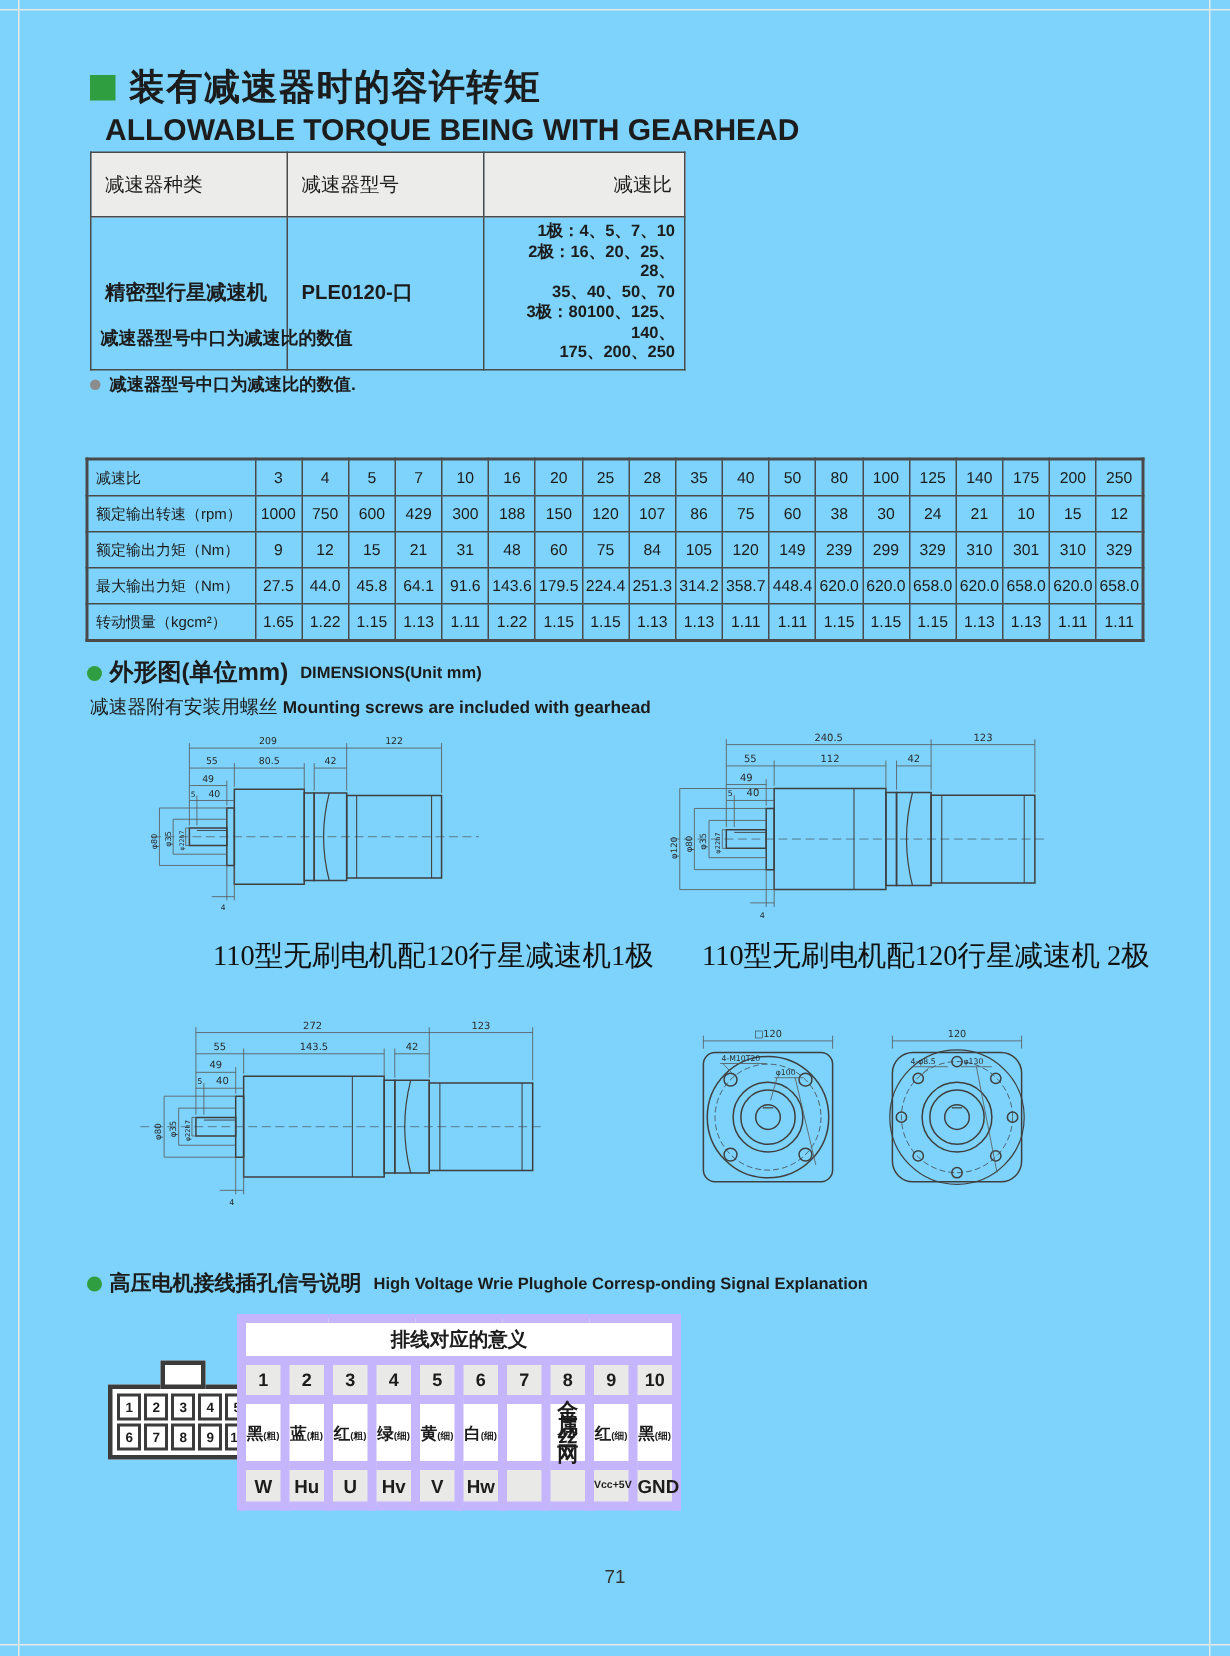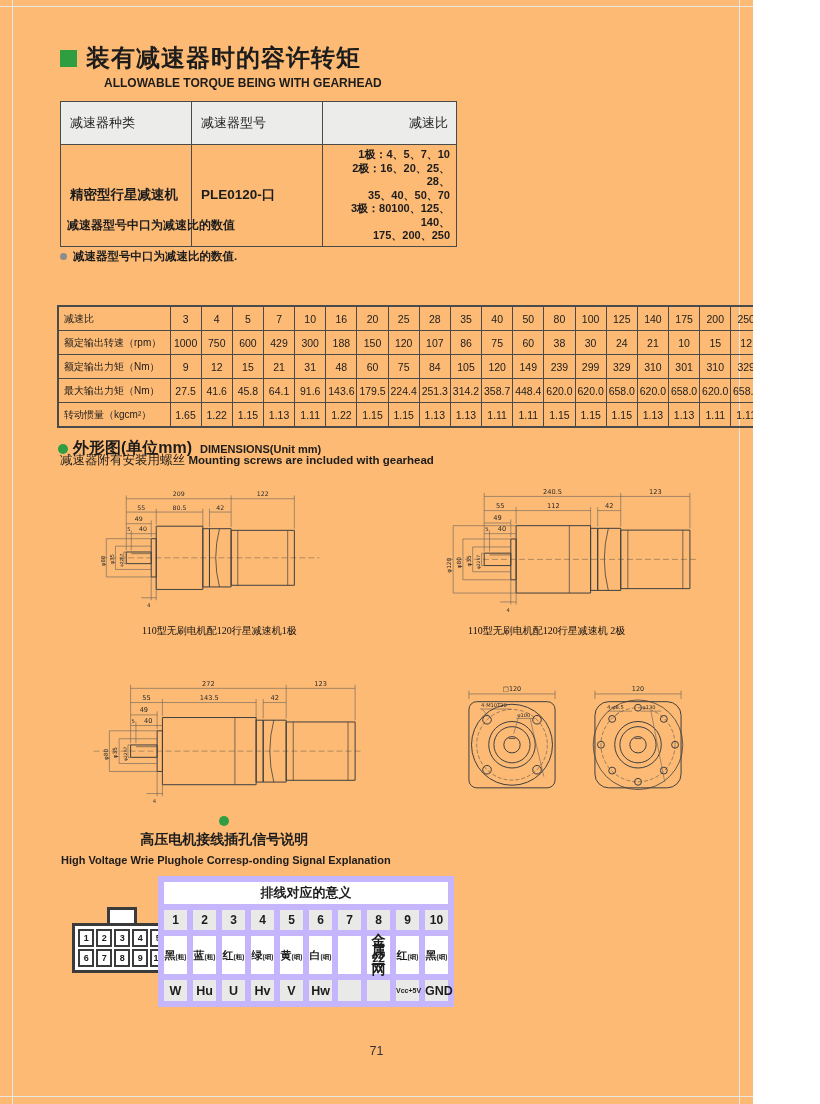--- a/index.html
+++ b/index.html
@@ -1,29 +1,29 @@
 <!DOCTYPE html>
 <html><head>
 <meta charset="utf-8">
 <style>
   html,body{margin:0;padding:0;background:#fff;}
-  .page{position:relative;width:753px;height:1104px;background:#fdba74;overflow:hidden;
+  .page{position:relative;width:820px;height:1104px;background:#7dd3fc;overflow:hidden;
         font-family:"Liberation Sans",sans-serif;color:#1c1c1c;text-decoration:underline;}
   .frame{position:absolute;background:#e8e8e5;}
   .frame.l{left:12px;top:0;bottom:0;width:1px;}
   .frame.r{right:13px;top:0;bottom:0;width:1px;}
   .frame.t{top:6px;left:0;right:0;height:1px;}
   .frame.b{bottom:7px;left:0;right:0;height:1px;}
 
   
   .hdr{position:absolute;left:60px;top:42px;}
   .hdr-row{display:flex;align-items:center;gap:9px;}
   .green-sq{width:17px;height:17px;background:#2f9e41;flex:none;}
   .hdr-zh{font-size:24px;font-weight:700;letter-spacing:1px;}
-  .hdr-en{font-size:12px;font-weight:700;margin:2px 0 0 44px;}
+  .hdr-en{font-size:20px;font-weight:700;margin:2px 0 0 10px;}
 
   
   table.t1{position:absolute;left:60px;top:101px;border-collapse:collapse;table-layout:fixed;width:396px;}
   .t1 td{border:1px solid #4a4a4a;vertical-align:middle;}
   .t1 .h{background:#ececea;height:40px;padding-left:9px;font-size:13px;}
   .t1 .h.rt{text-align:right;padding-right:8px;padding-left:0;}
   .t1 .b{height:74px;padding-left:9px;font-weight:700;font-size:13.5px;}
   .t1 .ratio{text-align:right;padding:3px 6px;font-size:11px;font-weight:700;line-height:13.5px;}
   .footnote{position:absolute;left:67px;top:217px;font-size:12px;font-weight:600;}
 
@@ -37,38 +37,38 @@
            width:706px;border:2px solid #4a4a4a;}
   .tq td{border:1px solid #4a4a4a;text-align:center;font-size:10.5px;height:23px;padding:0;}
   .tq td.rowlabel{text-align:left;padding-left:5px;font-size:10px;}
 
   
   .sec-head{position:absolute;display:flex;align-items:center;gap:5px;}
   .sec-dot{width:10px;height:10px;border-radius:50%;background:#2f9e41;flex:none;}
   #dims-head{left:58px;top:438px;}
   .sec-zh{font-size:16px;font-weight:700;}
   .sec-en{font-size:11px;font-weight:700;margin-left:3px;}
-  .sub-line{position:absolute;left:60px;top:452px;font-size:12.5px;}
+  .sub-line{position:absolute;left:60px;top:463px;font-size:12.5px;}
   .sub-en{font-weight:700;font-size:11.5px;}
-  #sig-head{left:58px;top:816px;flex-direction:column;}
+  #sig-head{left:58px;top:847px;}
   #sig-head .sec-zh{font-size:14px;}
 
   
   svg.draw{position:absolute;}
   svg.draw *{vector-effect:non-scaling-stroke;}
   svg text{font-family:"DejaVu Sans",sans-serif;fill:#2a2a2a;}
   .dim{font-size:7.5px;}
   .dimsm{font-size:6px;}
   .dimv{font-size:6.5px;}
   #d1{left:68px;top:486px;width:258px;height:127px;}
   #d2{left:420px;top:484px;width:288px;height:133px;}
   #d3{left:68px;top:676px;width:302px;height:137px;}
   #f1{left:456px;top:680px;width:112px;height:114px;}
   #f2{left:582px;top:680px;width:112px;height:114px;}
-  .caption{position:absolute;font-family:"Liberation Serif",serif;font-size:10px;color:#111;}
+  .caption{position:absolute;font-family:"Liberation Serif",serif;font-size:19px;color:#111;}
   #cap1{left:142px;top:624px;}
   #cap2{left:468px;top:624px;}
   #cap3{left:150px;top:806px;}
 
   
   .connector{position:absolute;left:72px;top:907px;}
   .conn-tab{width:24px;height:13px;border:3px solid #3b3b3b;margin:0 auto -3px;background:#fff;position:relative;z-index:1;}
   .conn-body{border:3px solid #3b3b3b;padding:3px;display:flex;flex-direction:column;gap:2px;background:#fff;width:fit-content;}
   .conn-row{display:flex;gap:2px;}
   .conn-pin{width:12px;height:14px;border:2px solid #3b3b3b;font-size:9px;font-weight:700;line-height:14px;text-align:center;letter-spacing:-0.5px;}
@@ -205,21 +205,21 @@
           <td>299</td>
           <td>329</td>
           <td>310</td>
           <td>301</td>
           <td>310</td>
           <td>329</td>
         </tr>
         <tr>
           <td class="rowlabel">最大输出力矩（Nm）</td>
           <td>27.5</td>
-          <td>41.6</td>
+          <td>44.0</td>
           <td>45.8</td>
           <td>64.1</td>
           <td>91.6</td>
           <td>143.6</td>
           <td>179.5</td>
           <td>224.4</td>
           <td>251.3</td>
           <td>314.2</td>
           <td>358.7</td>
           <td>448.4</td>

